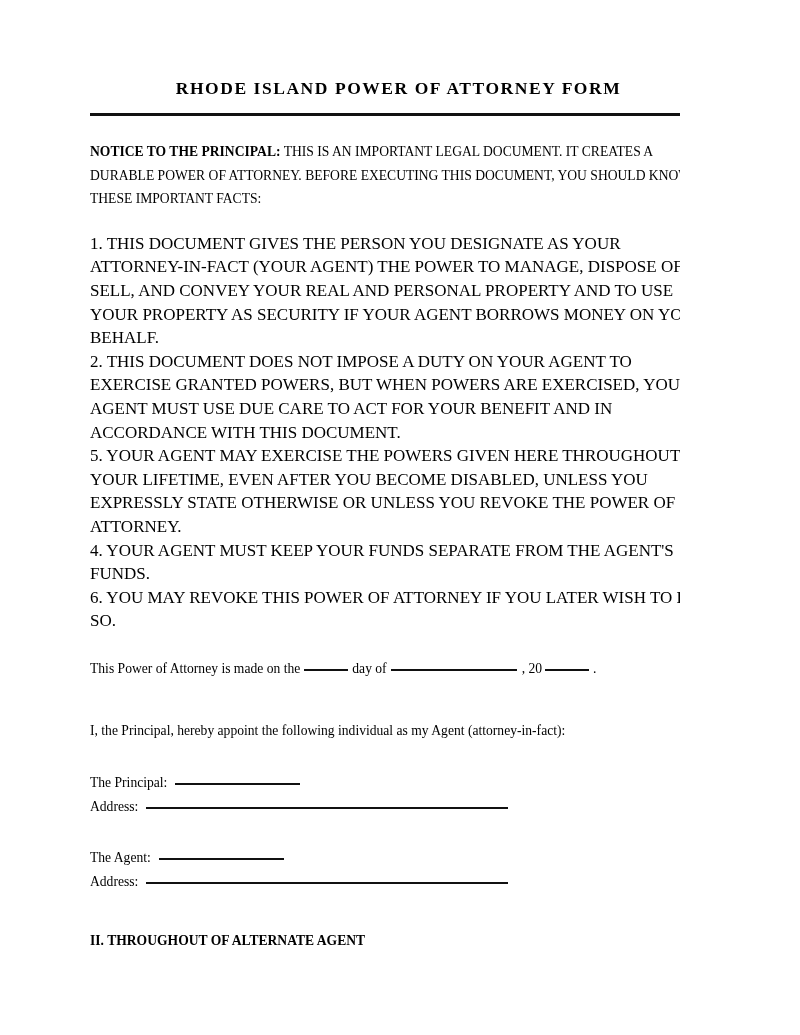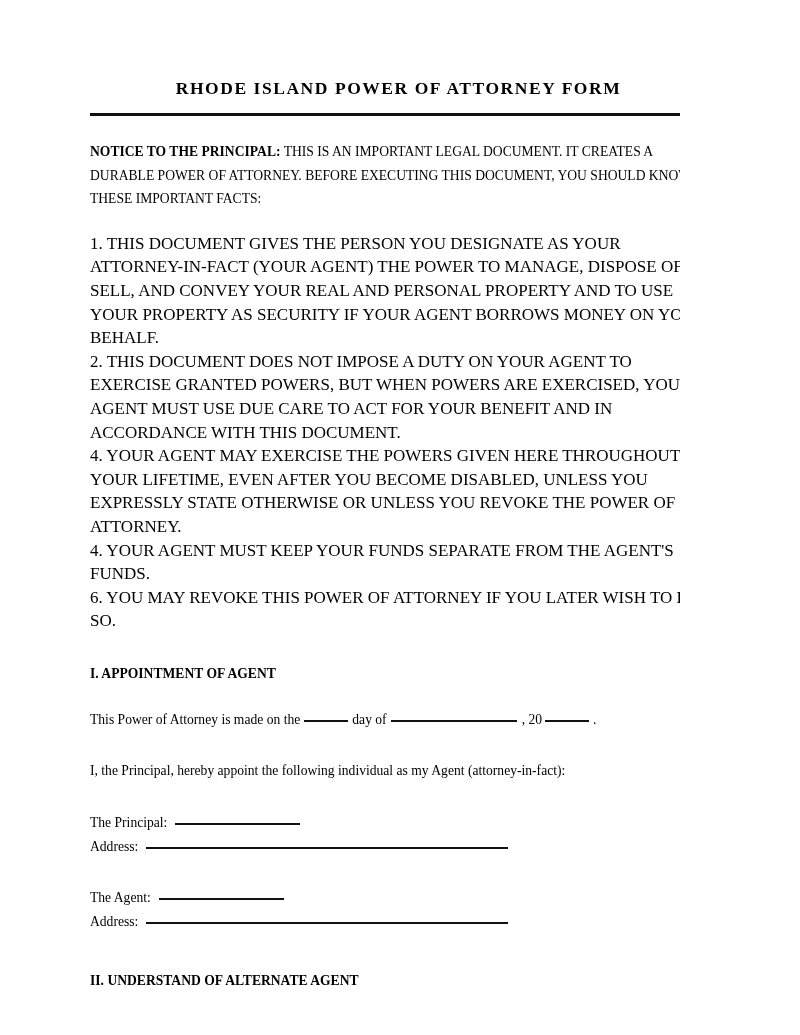--- a/index.html
+++ b/index.html
@@ -79,21 +79,21 @@
   #section-1-heading { margin-top: 31px; }
   #section-2-heading { margin-top: 37px; }
 
   
   .form-line {
     font-size: 13.6px;
     line-height: 23.6px;
     white-space: nowrap;
   }
   #date-line { margin-top: 24px; }
-  #appoint-line { margin-top: 28px; }
+  #appoint-line { margin-top: 39px; }
 
   .field-group {
     margin-top: 28px;
     font-size: 13.6px;
     line-height: 23.6px;
   }
   .field-group.second { margin-top: 27px; }
   .field-row {
     white-space: nowrap;
     line-height: 24px;
@@ -121,37 +121,36 @@
 
     <h1 class="doc-title">RHODE ISLAND POWER OF ATTORNEY FORM</h1>
 
     <div class="title-rule"></div>
 
     <p class="notice-block"><span class="notice-lead">NOTICE TO THE PRINCIPAL:</span><span> THIS IS AN IMPORTANT LEGAL DOCUMENT. IT CREATES A DURABLE POWER OF ATTORNEY. BEFORE EXECUTING THIS DOCUMENT, YOU SHOULD KNOW THESE IMPORTANT FACTS:</span></p>
 
     <div class="numbered-block">
       <p class="numbered-item">1. THIS DOCUMENT GIVES THE PERSON YOU DESIGNATE AS YOUR ATTORNEY-IN-FACT (YOUR AGENT) THE POWER TO MANAGE, DISPOSE OF, SELL, AND CONVEY YOUR REAL AND PERSONAL PROPERTY AND TO USE YOUR PROPERTY AS SECURITY IF YOUR AGENT BORROWS MONEY ON YOUR BEHALF.</p>
       <p class="numbered-item">2. THIS DOCUMENT DOES NOT IMPOSE A DUTY ON YOUR AGENT TO EXERCISE GRANTED POWERS, BUT WHEN POWERS ARE EXERCISED, YOUR AGENT MUST USE DUE CARE TO ACT FOR YOUR BENEFIT AND IN ACCORDANCE WITH THIS DOCUMENT.</p>
-      <p class="numbered-item">4. YOUR AGENT MAY EXERCISE THE POWERS GIVEN HERE THROUGHOUT YOUR LIFETIME, EVEN AFTER YOU BECOME DISABLED, UNLESS YOU EXPRESSLY STATE OTHERWISE OR UNLESS YOU REVOKE THE POWER OF ATTORNEY.</p>
+      <p class="numbered-item">5. YOUR AGENT MAY EXERCISE THE POWERS GIVEN HERE THROUGHOUT YOUR LIFETIME, EVEN AFTER YOU BECOME DISABLED, UNLESS YOU EXPRESSLY STATE OTHERWISE OR UNLESS YOU REVOKE THE POWER OF ATTORNEY.</p>
       <p class="numbered-item">4. YOUR AGENT MUST KEEP YOUR FUNDS SEPARATE FROM THE AGENT'S FUNDS.</p>
       <p class="numbered-item">6. YOU MAY REVOKE THIS POWER OF ATTORNEY IF YOU LATER WISH TO DO SO.</p>
     </div>
 
-    <div class="section-heading" id="section-1-heading">I. APPOINTMENT OF AGENT</div>
 
     <div class="form-line" id="date-line"><span>This Power of Attorney is made on the</span><span class="blank day"></span><span>day of</span><span class="blank month"></span><span>, 20</span><span class="blank year"></span><span>.</span></div>
 
     <div class="form-line" id="appoint-line">I, the Principal, hereby appoint the following individual as my Agent (attorney-in-fact):</div>
 
     <div class="field-group">
       <div class="field-row"><span>The Principal:</span><span class="blank name"></span></div>
       <div class="field-row"><span>Address:</span><span class="blank addr"></span></div>
     </div>
 
     <div class="field-group second">
       <div class="field-row"><span>The Agent:</span><span class="blank agent"></span></div>
       <div class="field-row"><span>Address:</span><span class="blank addr"></span></div>
     </div>
 
-    <div class="section-heading" id="section-2-heading">II. UNDERSTAND OF ALTERNATE AGENT</div>
+    <div class="section-heading" id="section-2-heading">II. THROUGHOUT OF ALTERNATE AGENT</div>
 
   </div>
 </div>
 
 </body></html>

